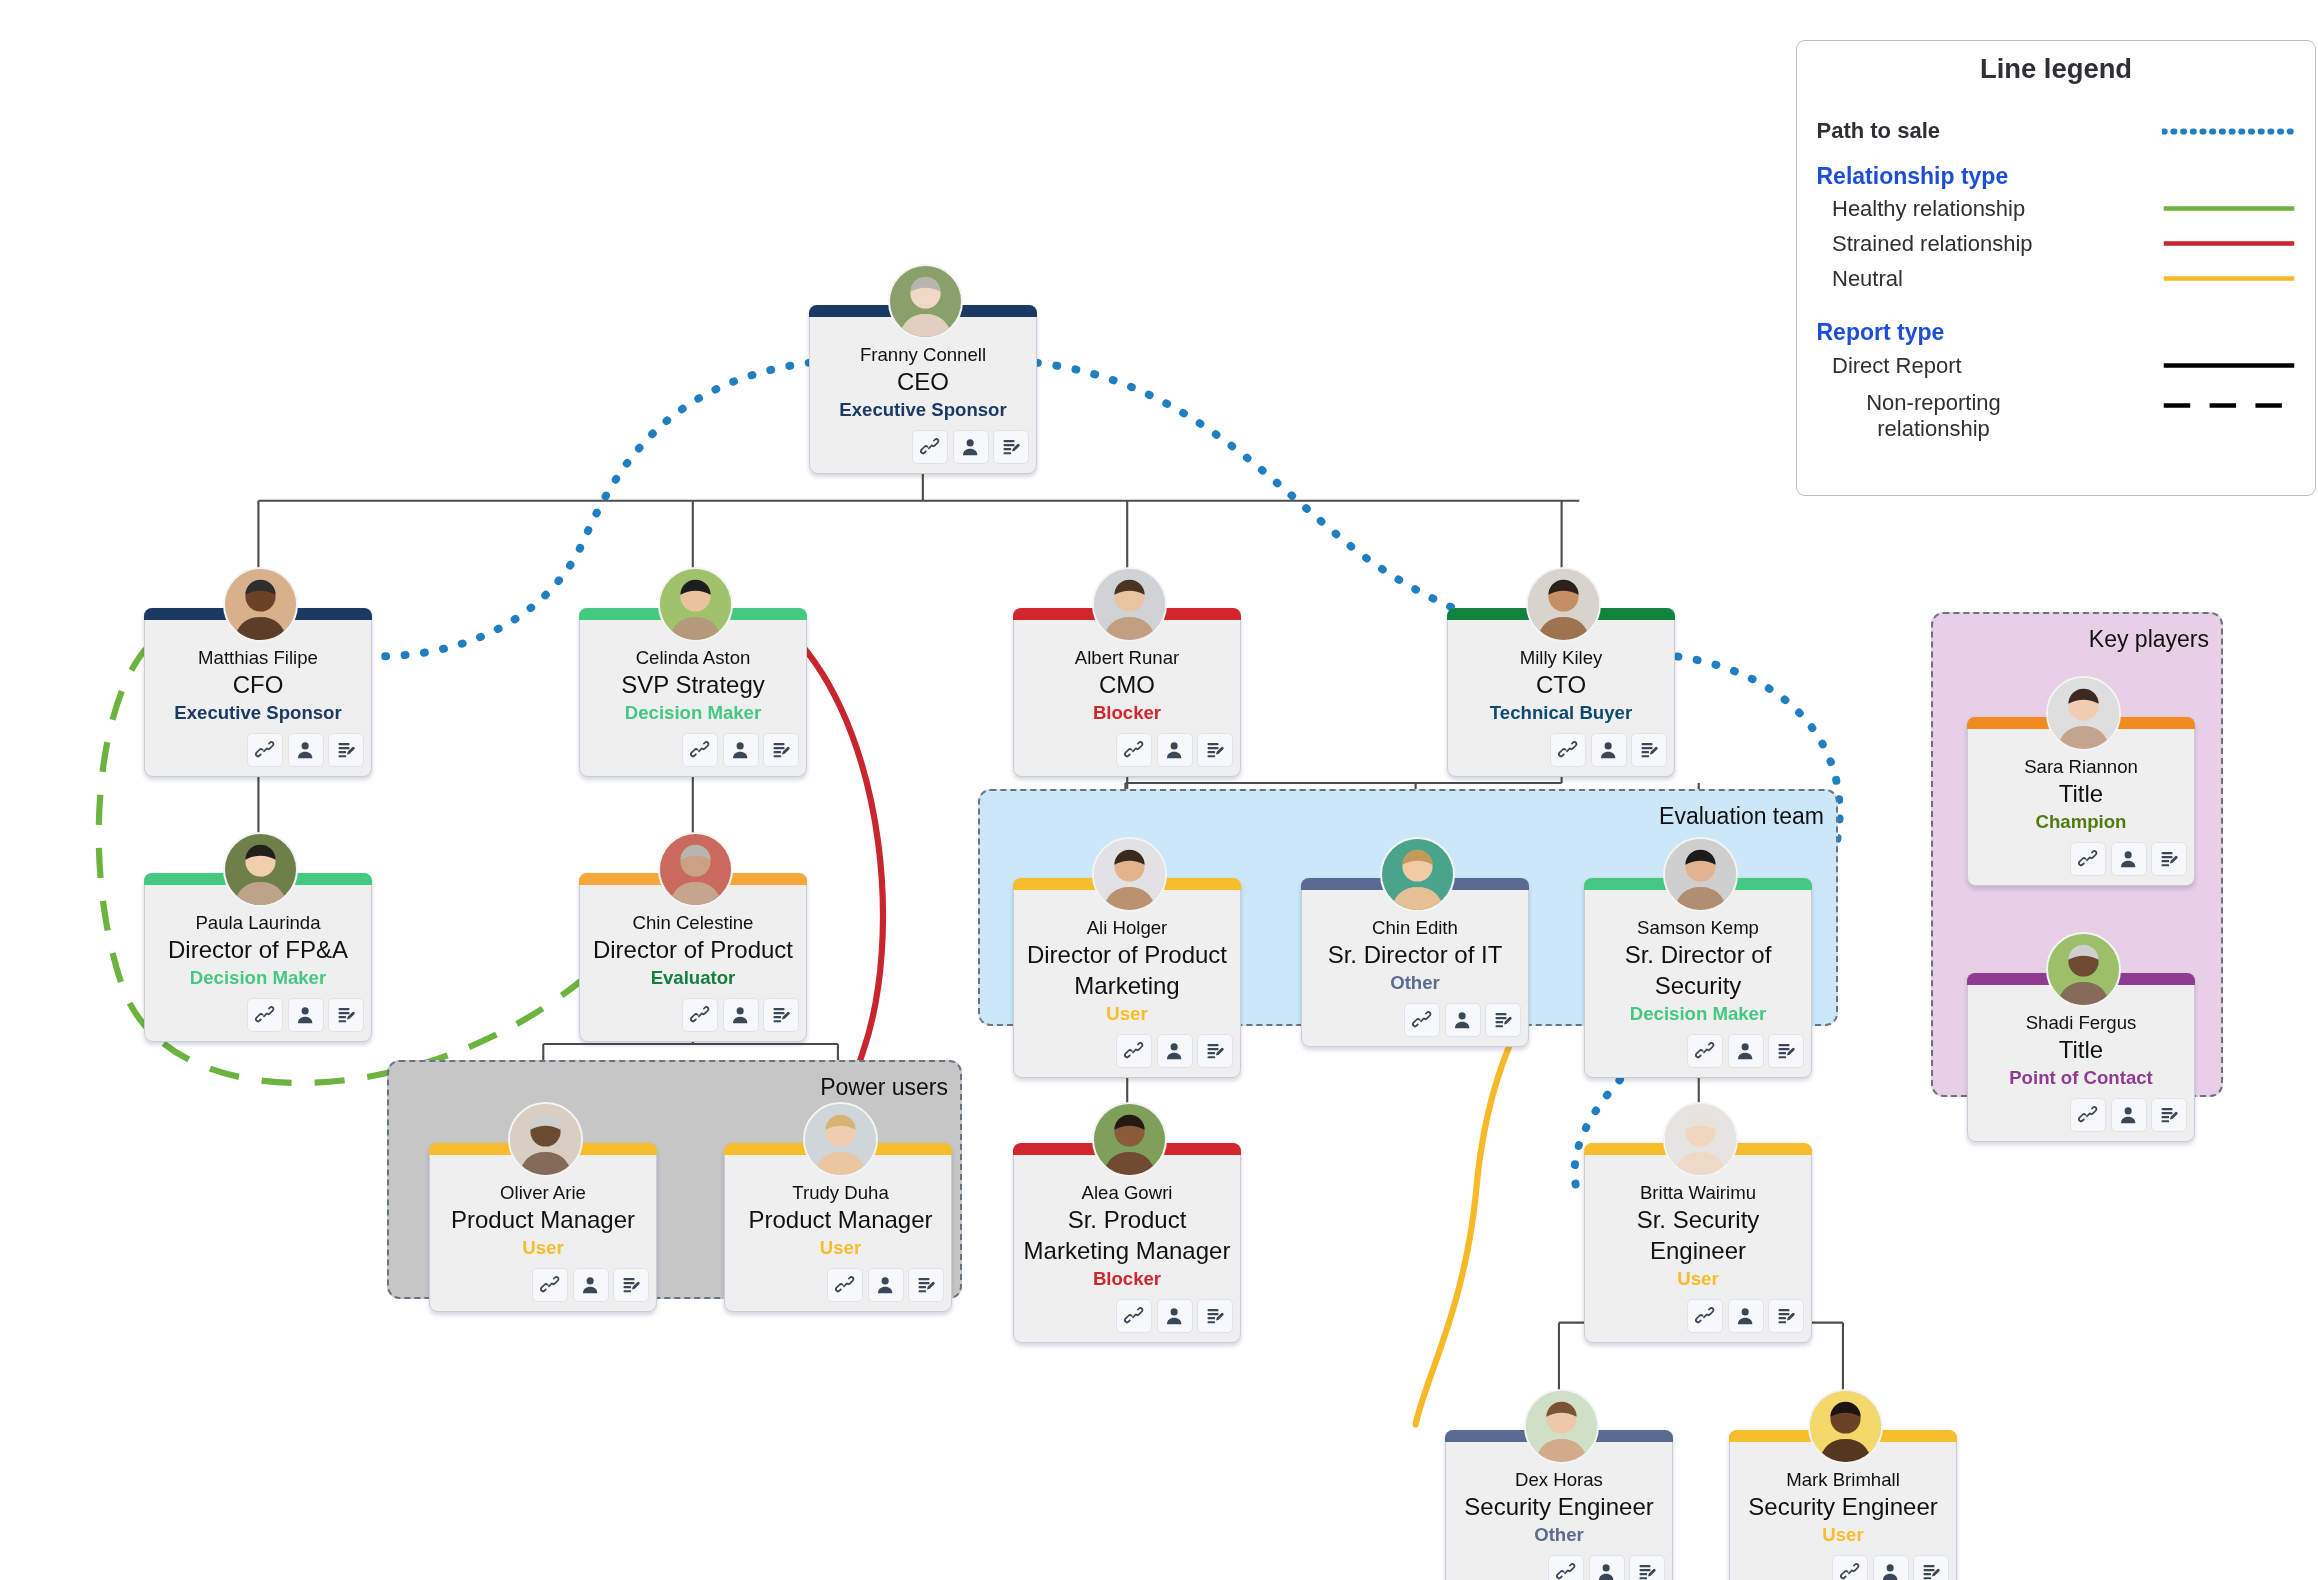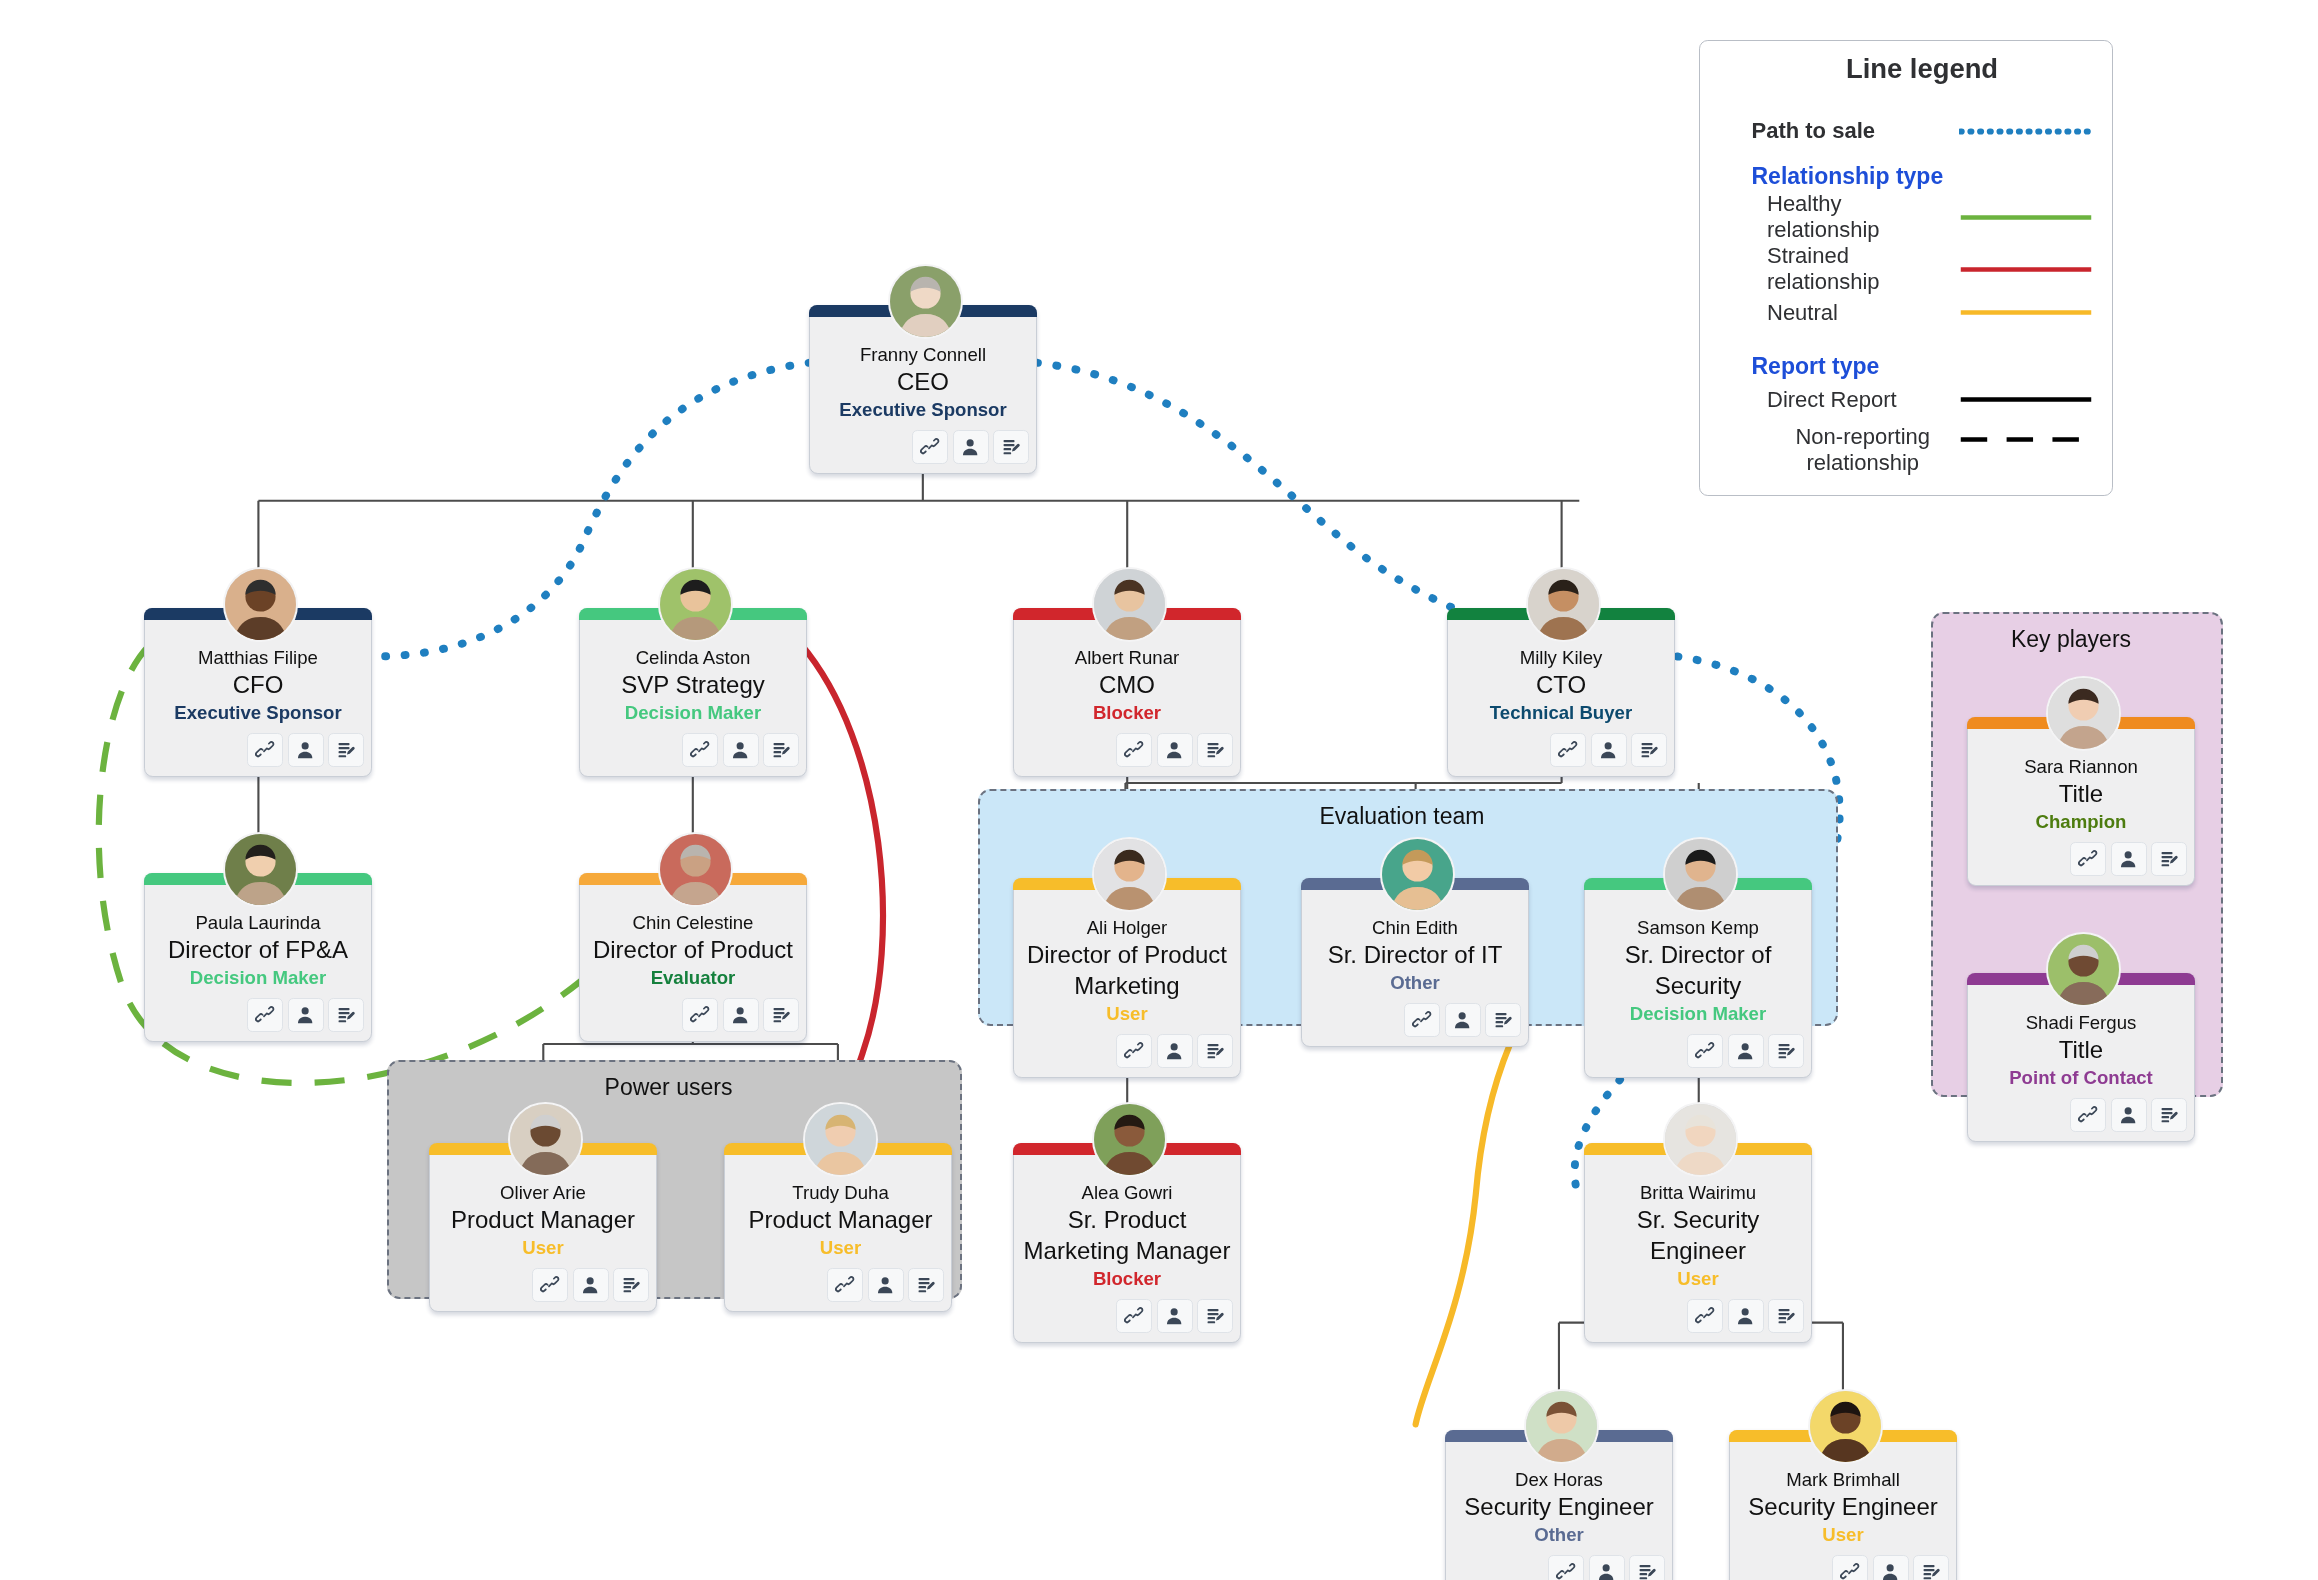--- a/index.html
+++ b/index.html
@@ -4,21 +4,21 @@
 <style>
   html,body{margin:0;padding:0;background:#ffffff;}
   body{font-family:"Liberation Sans",sans-serif;}
   #stage{position:relative;width:2319px;height:1581px;background:#fff;overflow:hidden;}
 
   
   #wires{position:absolute;left:0;top:0;width:2319px;height:1581px;}
 
   
   .group{position:absolute;border:2.7px dashed #6b7280;border-radius:12.4px;box-sizing:border-box;}
-  .group-title{position:absolute;left:0;right:12px;text-align:center;font-size:23px;color:#111;}
+  .group-title{position:absolute;left:0;right:12px;text-align:right;font-size:23px;color:#111;}
 
   
   .card{position:absolute;width:228px;box-sizing:border-box;background:#efeff0;
         border:0.9px solid #c9ced6;border-radius:8.8px;box-shadow:0 2.7px 4.4px rgba(20,40,80,.18);
         padding:0 7px 8.8px 7px;}
   .card .bar{position:absolute;left:-0.9px;right:-0.9px;top:-0.9px;height:11.5px;border-radius:8px 8px 0 0;}
   .card .avatar{position:absolute;left:50%;top:-42px;margin-left:-35px;width:71px;height:71px;
         border-radius:50%;overflow:hidden;border:2.7px solid #f4f4f5;background:#d8d8d8;}
   .card .avatar svg{display:block;width:100%;height:100%;}
   .ctext{padding-top:37px;text-align:center;line-height:1.28;}
@@ -808,21 +808,21 @@
               <rect x="3" y="8.3" width="13" height="2.6" rx="1"></rect>
               <rect x="3" y="13.1" width="9" height="2.6" rx="1"></rect>
               <rect x="3" y="17.9" width="9" height="2.6" rx="1"></rect>
               <path d="M21.6 8.6a1.7 1.7 0 0 0-2.4 0l-5.4 5.4-.8 3.2 3.2-.8 5.4-5.4a1.7 1.7 0 0 0 0-2.4z"></path>
             </svg>
           </div>
         </div>
       </div>
     </div>
 
-  <div id="legend" style="left:1699px;top:40px;width:414px;height:456px;padding-left:32px;">
+  <div id="legend" style="left:1796px;top:40px;width:520px;height:456px;">
     <h1>Line legend</h1>
 
     <div class="lg-row" style="margin-top:19.5px;">
       <div class="lg-label b">Path to sale</div>
       <div class="lg-swatch">
         <svg viewBox="0 0 152 26">
             <line x1="2" y1="13" x2="150" y2="13" stroke="#1f7fc0" stroke-width="7" stroke-linecap="round" stroke-dasharray="1 10"></line>
           </svg>
       </div>
     </div>

